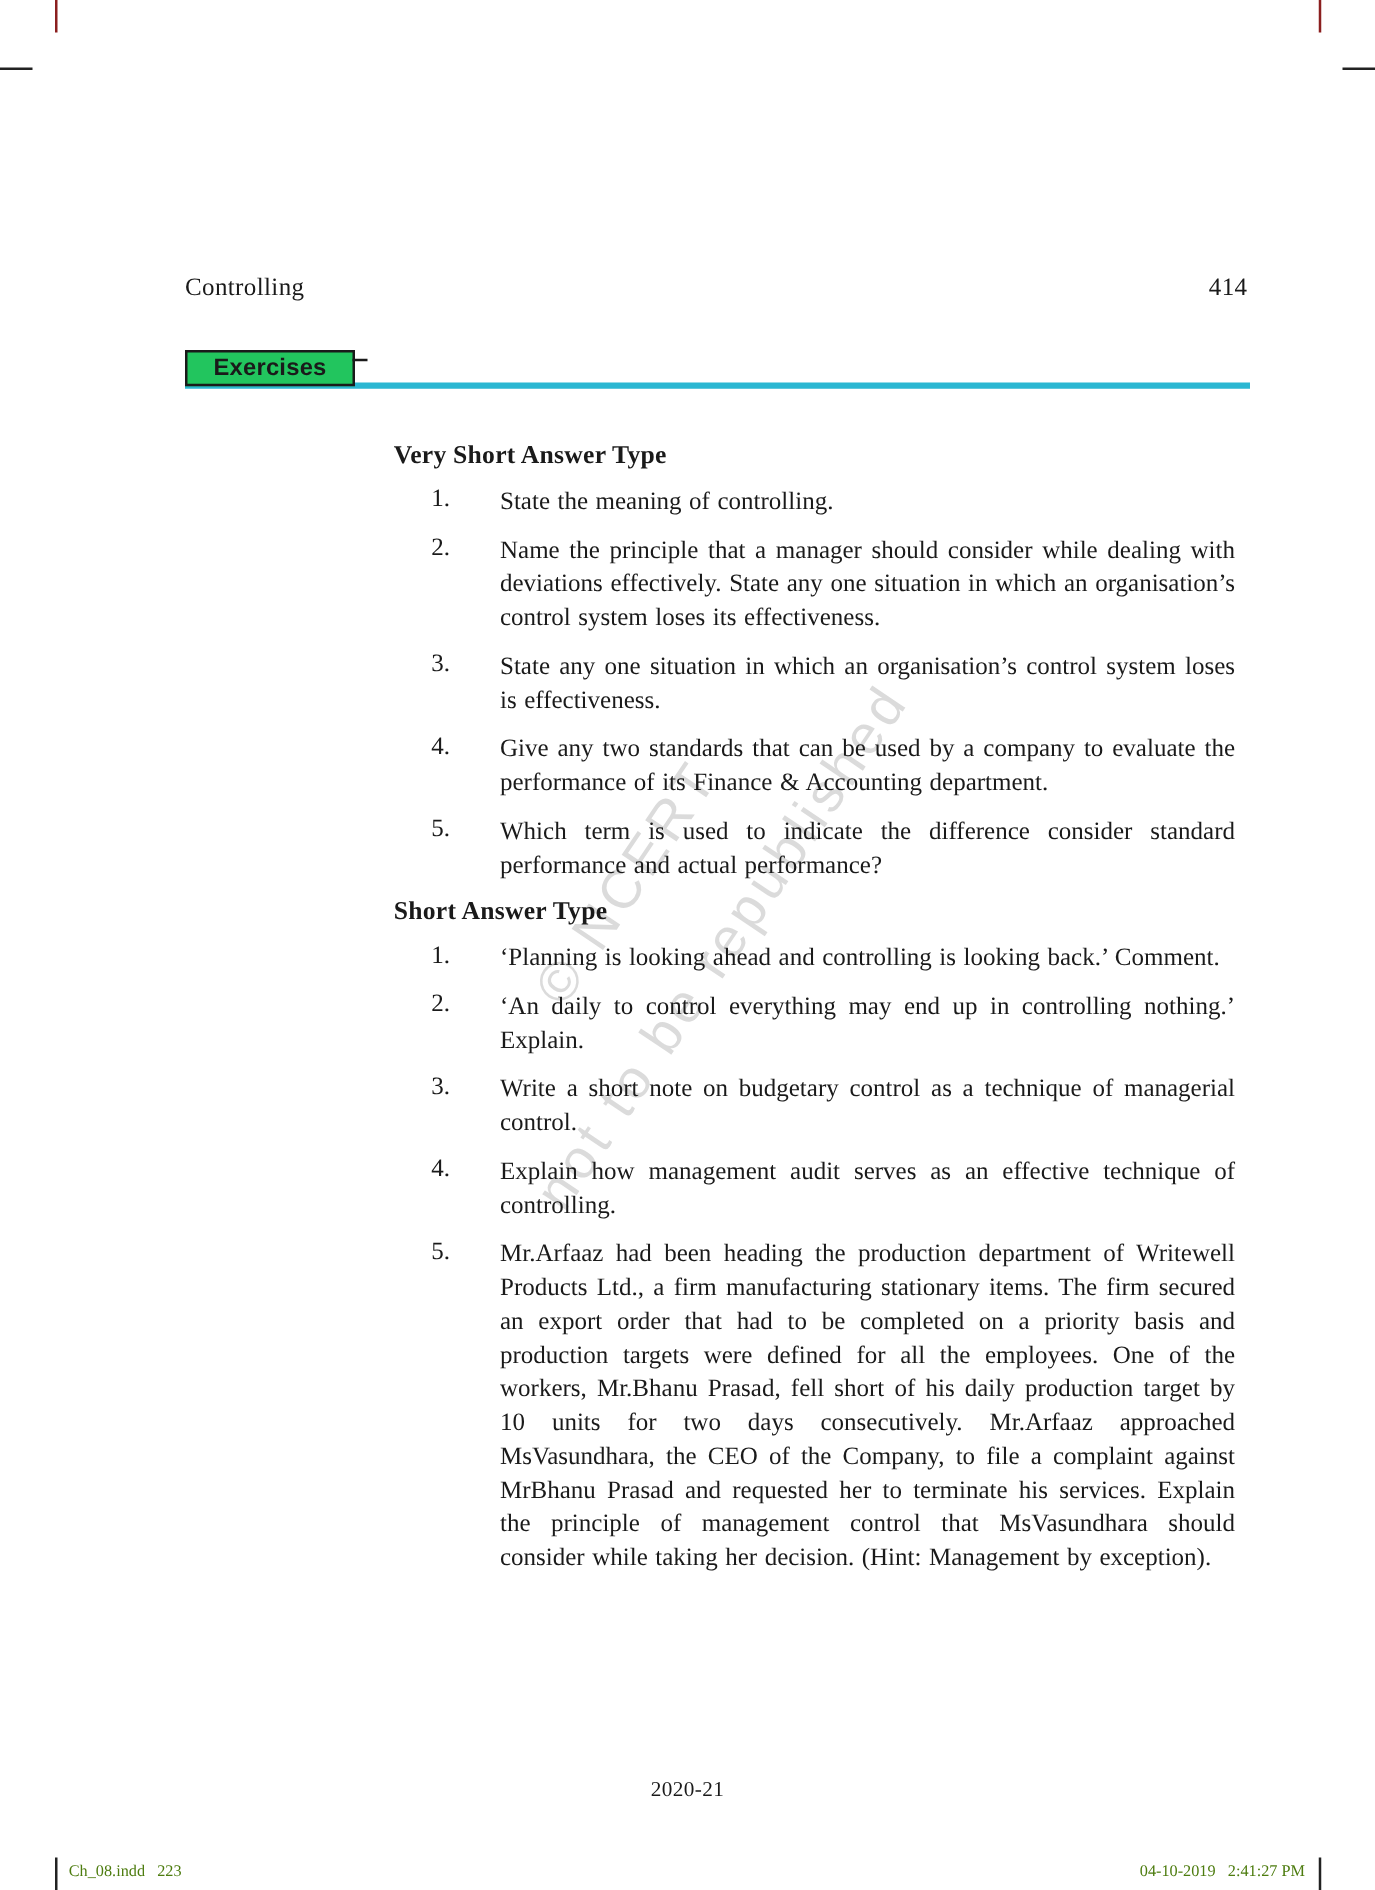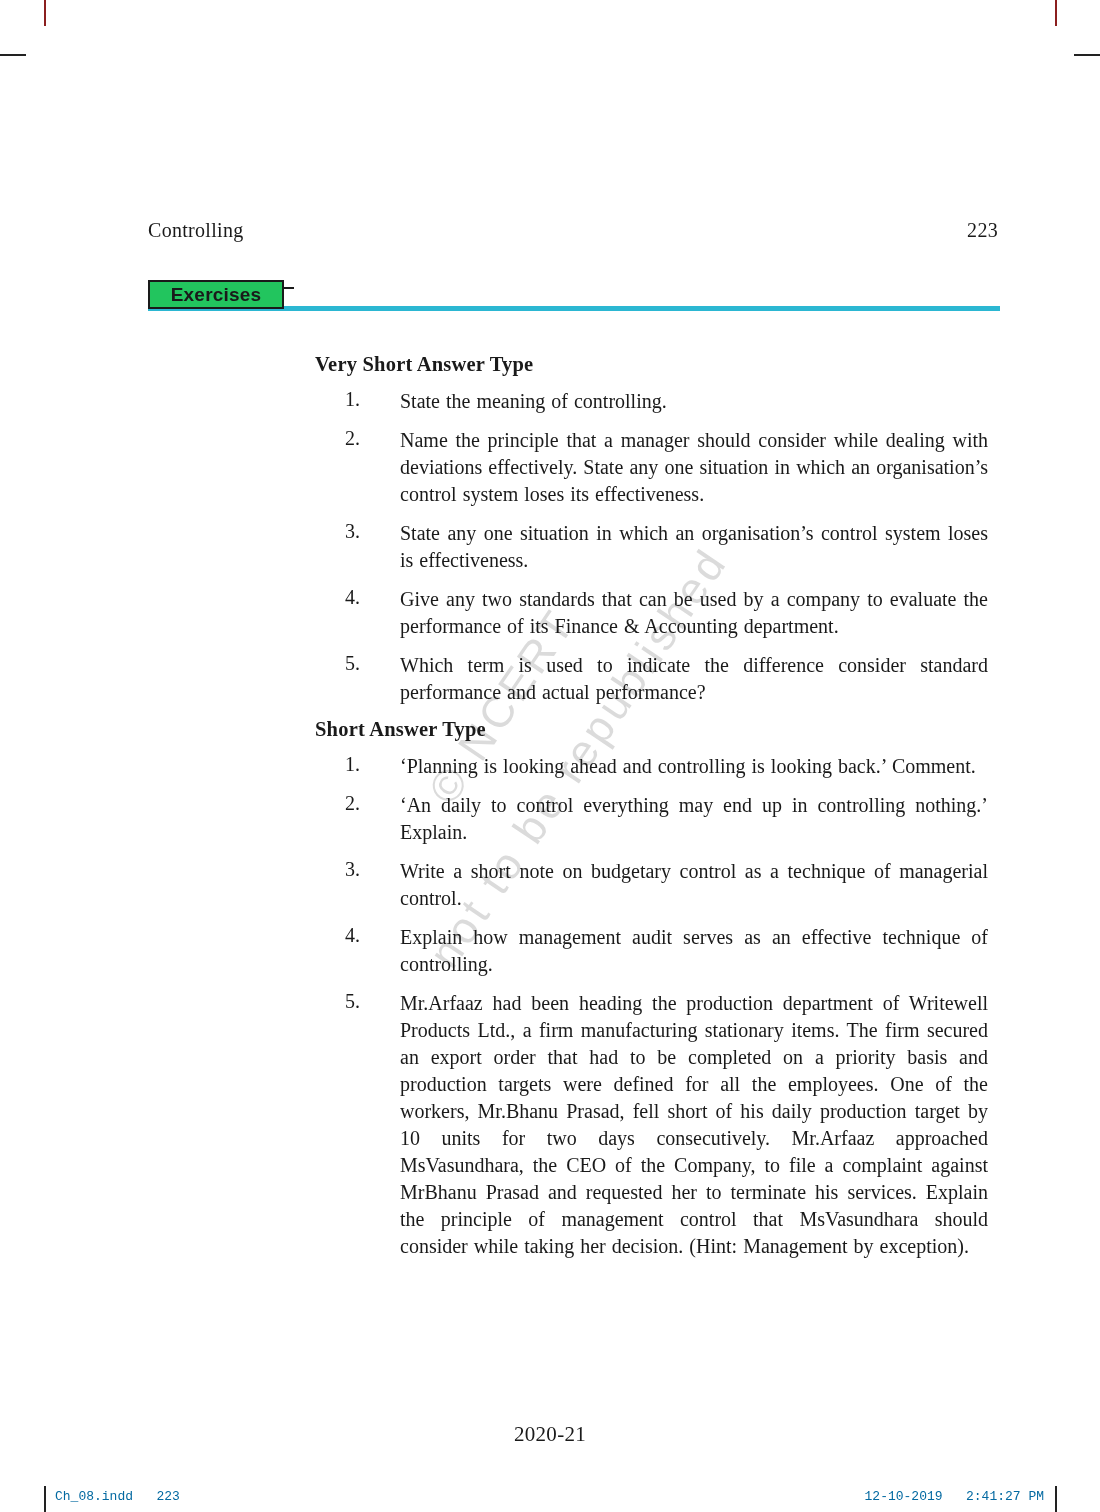--- a/index.html
+++ b/index.html
@@ -70,45 +70,45 @@
   .q{position:relative;padding-left:73px;margin:0 0 10px 0;}
   .q .num{position:absolute;left:30px;top:0;font-size:20px;}
   .q .qt{
     margin:12px;font-size:20px;line-height:27px;
     text-align:justify;word-spacing:1px;
   }
 
   
   .footer-edition{
     position:absolute;left:0;top:1422px;width:100%;
-    text-align:center;font-size:21px;letter-spacing:.3px;
+    text-align:center;font-size:17px;letter-spacing:.3px;
   }
   .print-info{
     position:absolute;top:1489px;
-    font-family:Liberation Mono, monospace;
-    font-size:13px;color:#0369a1;white-space:pre;
+    font-family:Liberation Serif, serif;
+    font-size:13px;color:#4d7c0f;white-space:pre;
   }
   .print-left{left:55px;}
   .print-right{right:56px;}
 </style>
 </head>
 <body>
 
 <div class="page">
 
   <div class="crop red v tl-v"></div>
   <div class="crop h tl-h"></div>
   <div class="crop red v tr-v"></div>
   <div class="crop h tr-h"></div>
   <div class="crop v bl-v"></div>
   <div class="crop v br-v"></div>
 
   <header class="page-header">
     <span>Controlling</span>
-    <span>223</span>
+    <span>414</span>
   </header>
 
   <div class="exercises-bar">
     <div class="accent-rule"></div>
     <div class="exercises-tab">
       <span>Exercises</span>
       <span class="tab-notch"></span>
     </div>
   </div>
 
@@ -166,15 +166,15 @@
       <div class="q">
         <span class="num">5.</span>
         <p class="qt">Mr.Arfaaz had been heading the production department of Writewell Products Ltd., a firm manufacturing stationary items. The firm secured an export order that had to be completed on a priority basis and production targets were defined for all the employees. One of the workers, Mr.Bhanu Prasad, fell short of his daily production target by 10 units for two days consecutively. Mr.Arfaaz approached MsVasundhara, the CEO of the Company, to file a complaint against MrBhanu Prasad and requested her to terminate his services. Explain the principle of management control that MsVasundhara should consider while taking her decision. (Hint: Management by exception).</p>
       </div>
     </section>
 
   </main>
 
   <div class="footer-edition">2020-21</div>
   <div class="print-info print-left">Ch_08.indd   223</div>
-  <div class="print-info print-right">12-10-2019   2:41:27 PM</div>
+  <div class="print-info print-right">04-10-2019   2:41:27 PM</div>
 
 </div>
 
 </body></html>

